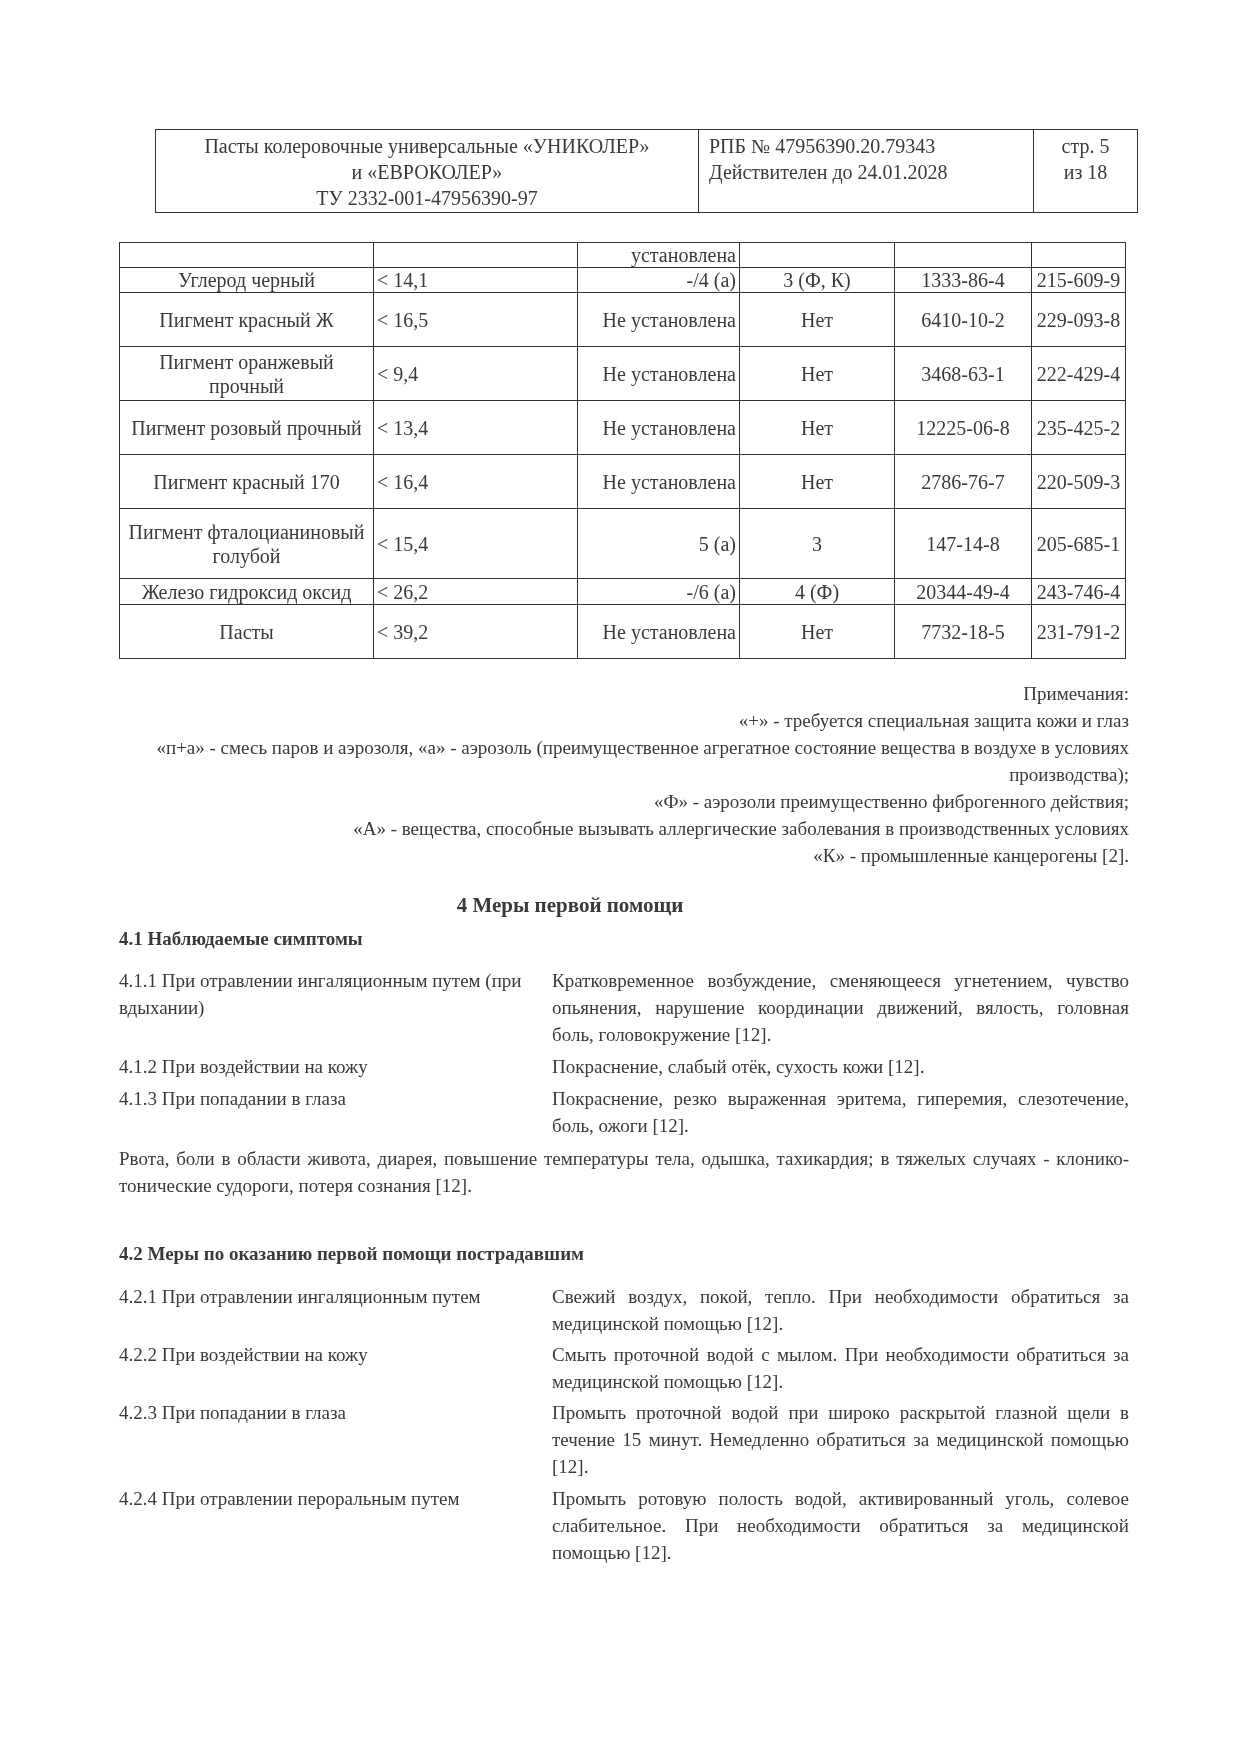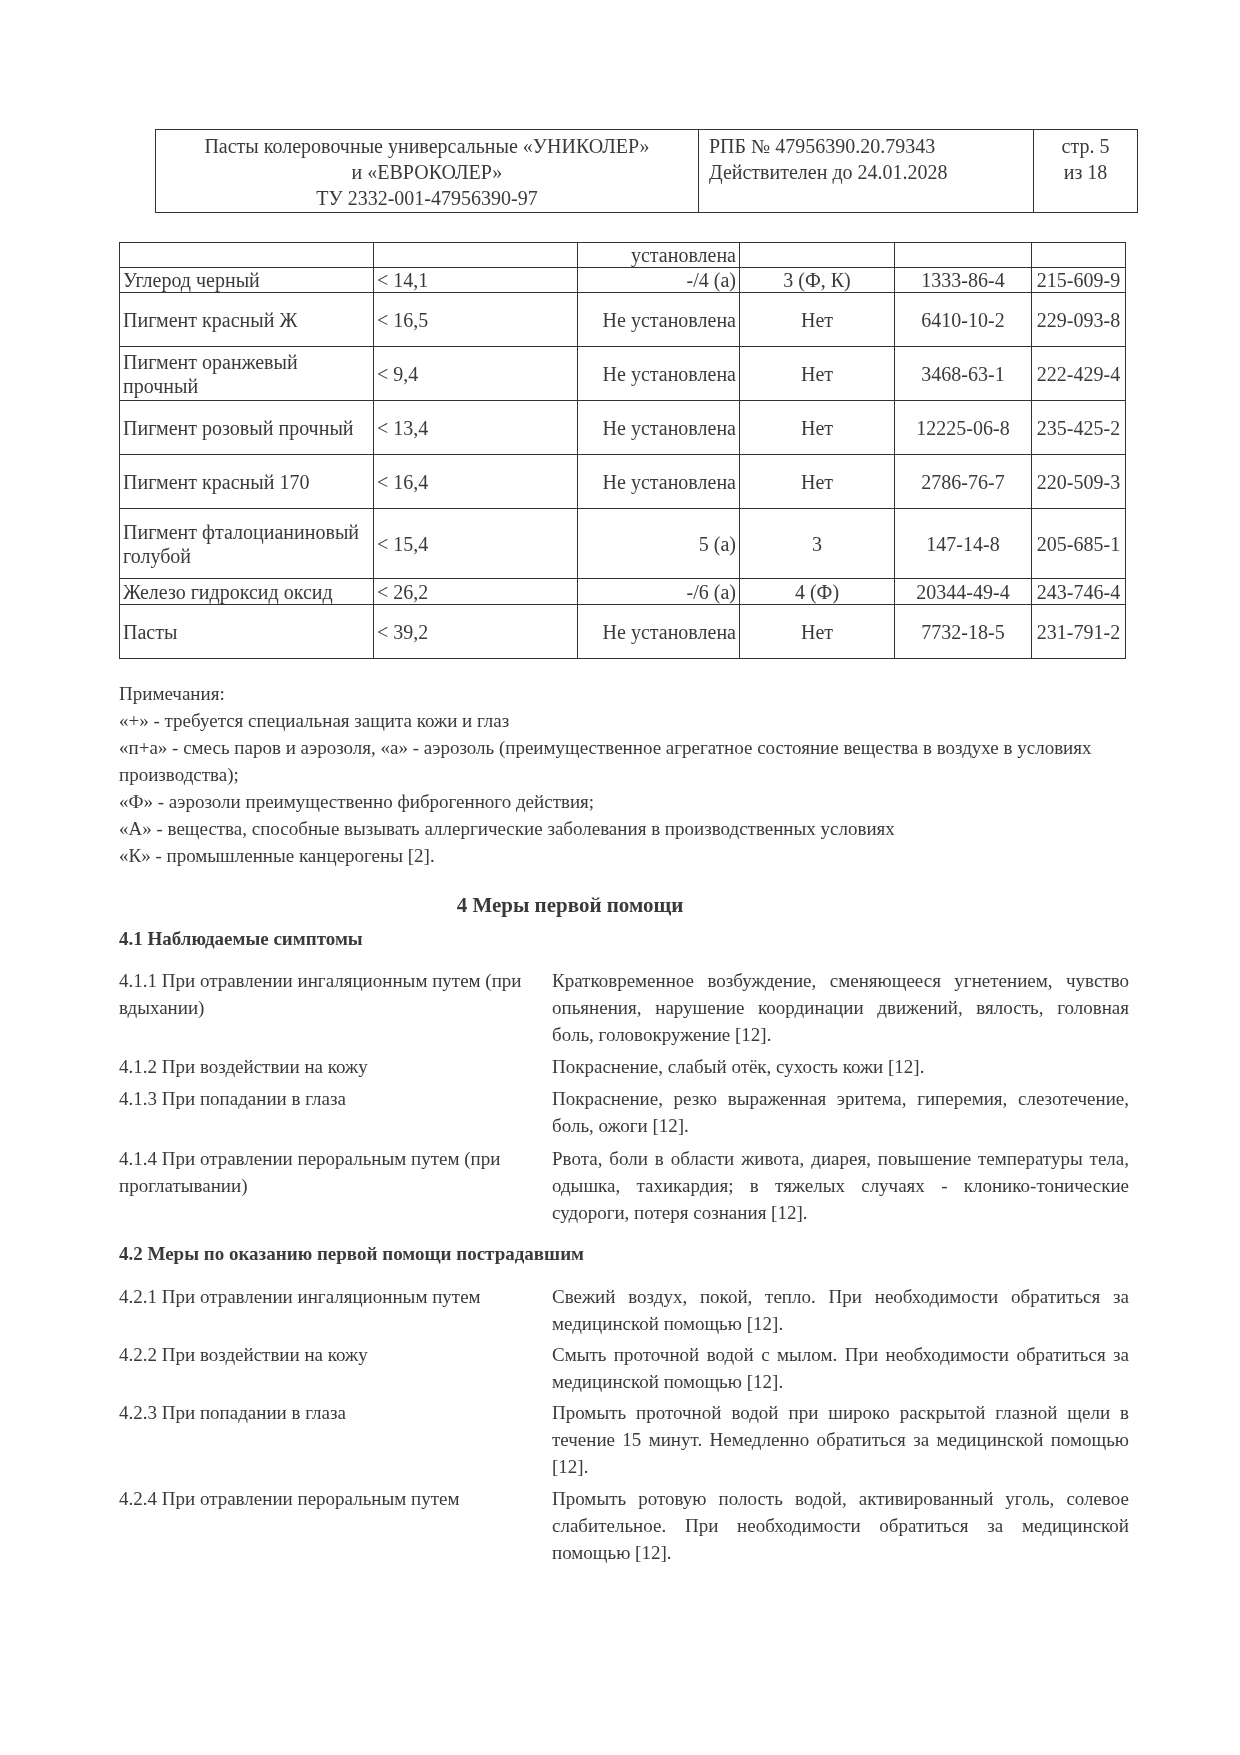--- a/index.html
+++ b/index.html
@@ -14,28 +14,28 @@
     }
     .hdr .c1 { width: 542px; border-right: 1.5px solid #333; text-align: center; font-size: 20px; line-height: 26px; padding-top: 3px; }
     .hdr .c2 { width: 335px; border-right: 1.5px solid #333; font-size: 20px; line-height: 26px; padding: 3px 0 0 10px; box-sizing: border-box; }
     .hdr .c3 { flex: 1; text-align: center; font-size: 20px; line-height: 26px; padding-top: 3px; }
 
     table.comp {
       position: absolute; left: 119px; top: 242px; width: 1007px;
       border-collapse: collapse; font-size: 20px; line-height: 24px;
     }
     table.comp td { border: 1.2px solid #333; padding: 0 3px; vertical-align: middle; }
-    table.comp td.name { width: 247px; text-align: left; }
+    table.comp td.name { width: 247px; text-align: center; }
     table.comp td.conc { width: 197px; }
     table.comp td.pdk { width: 155px; text-align: right; }
     table.comp td.cls { width: 148px; text-align: center; }
     table.comp td.cas { width: 130px; text-align: center; }
     table.comp td.ec { text-align: center; }
 
-    .notes { position: absolute; left: 119px; top: 680px; width: 1010px; font-size: 19px; line-height: 27px; }
+    .notes { position: absolute; left: 119px; top: 680px; width: 1010px; font-size: 19px; line-height: 27px; text-align: right; }
     .notes p { margin: 0; }
 
     .sec-title { position: absolute; left: 0; width: 1140px; top: 893px; text-align: center; font-weight: bold; font-size: 21px; }
     .sub-title { position: absolute; left: 119px; font-weight: bold; font-size: 19px; }
 
     .row { position: absolute; left: 119px; width: 1010px; display: flex; font-size: 19px; line-height: 27px; margin-top: 15px; }
     .row .lbl { width: 433px; }
     .row .txt { flex: 1; text-align: justify; text-align-last: left; }
   </style>
 </head>
@@ -153,21 +153,20 @@
 </div>
 <div class="row" style="top:1038px">
   <div class="lbl">4.1.2 При воздействии на кожу</div>
   <div class="txt">Покраснение, слабый отёк, сухость кожи [12].</div>
 </div>
 <div class="row" style="top:1070px">
   <div class="lbl">4.1.3 При попадании в глаза</div>
   <div class="txt">Покраснение, резко выраженная эритема, гиперемия, слезотечение, боль, ожоги [12].</div>
 </div>
 <div class="row" style="top:1130px">
-  <div class="lbl">4.1.4 При отравлении пероральным путем (при проглатывании)</div>
   <div class="txt">Рвота, боли в области живота, диарея, повышение температуры тела, одышка, тахикардия; в тяжелых случаях - клонико-тонические судороги, потеря сознания [12].</div>
 </div>
 
 <div class="sub-title" style="top:1243px">4.2 Меры по оказанию первой помощи пострадавшим</div>
 
 <div class="row" style="top:1268px">
   <div class="lbl">4.2.1 При отравлении ингаляционным путем</div>
   <div class="txt">Свежий воздух, покой, тепло. При необходимости обратиться за медицинской помощью [12].</div>
 </div>
 <div class="row" style="top:1326px">

